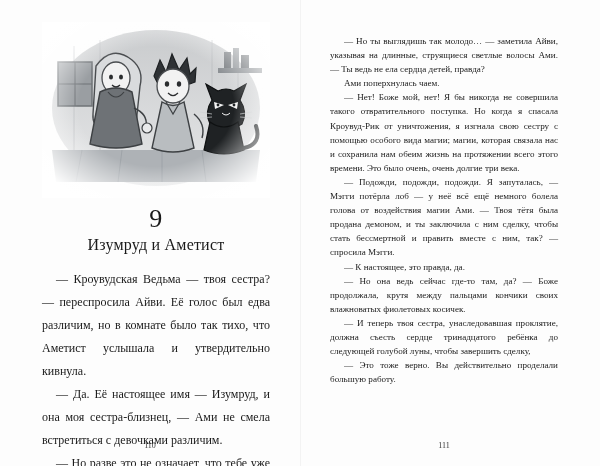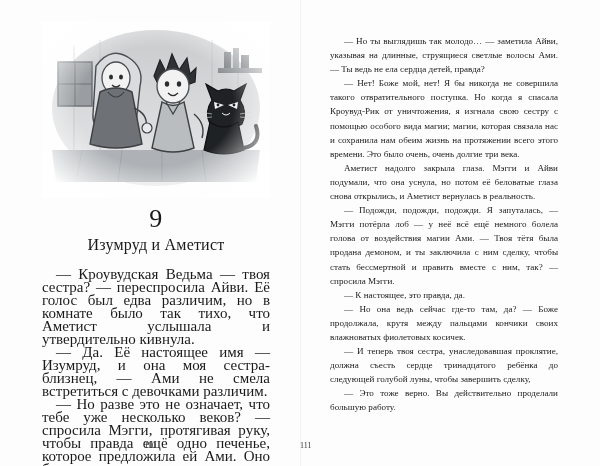--- a/index.html
+++ b/index.html
@@ -53,36 +53,36 @@
     text-align: center;
     font-size: 16px;
     margin: 0 0 14px 0;
     letter-spacing: 0.2px;
   }
   
   .body-text p {
     margin: 0;
     text-indent: 14px;
     text-align: justify;
-    font-size: 15px;
-    line-height: 13px;
+    font-size: 12px;
+    line-height: 23px;
     hyphens: auto;
   }
   .page-right .body-text p {
     font-size: 9.1px;
     line-height: 14.1px;
   }
   .folio {
     position: absolute;
     bottom: 16px;
     font-size: 8px;
     color: #333;
   }
   .folio-left  { left: 0; right: 0; text-align: center; }
-  .folio-right { left: 0; right: 12px; }
+  .folio-right { left: 0; right: 12px; text-align: center; }
   .gutter {
     position: absolute;
     left: 300px; top: 0;
     width: 1px; height: 466px;
     background: linear-gradient(to right, rgba(0,0,0,0.06), rgba(0,0,0,0.02));
   }
 </style>
 </head>
 <body>
 
@@ -198,22 +198,22 @@
     </div>
 
     <div class="folio folio-left">110</div>
   </div>
 
   <div class="gutter"></div>
 
   <div class="page page-right">
     <div class="body-text">
       <p>— Но ты выглядишь так молодо… — заметила Айви, указывая на длинные, струящиеся светлые волосы Ами. — Ты ведь не ела сердца детей, правда?</p>
+      <p>Ами поперхнулась чаем.</p>
       <p>— Нет! Боже мой, нет! Я бы никогда не совершила такого отвратительного поступка. Но когда я спасала Кроувуд-Рик от уничтожения, я изгнала свою сестру с помощью особого вида магии; магии, которая связала нас и сохранила нам обеим жизнь на протяжении всего этого времени. Это было очень, очень долгие три века.</p>
-      <p>Аметист надолго закрыла глаза. Мэгги и Айви подумали, что она уснула, но потом её беловатые глаза снова открылись, и Аметист вернулась в реальность.</p>
       <p>— Подожди, подожди, подожди. Я запуталась, — Мэгги потёрла лоб — у неё всё ещё немного болела голова от воздействия магии Ами. — Твоя тётя была продана демоном, и ты заключила с ним сделку, чтобы стать бессмертной и править вместе с ним, так? — спросила Мэгги.</p>
       <p>— К настоящее, это правда, да.</p>
       <p>— Но она ведь сейчас где-то там, да? — Боже продолжала, крутя между пальцами кончики своих влажноватых фиолетовых косичек.</p>
       <p>— И теперь твоя сестра, унаследовавшая проклятие, должна съесть сердце тринадцатого ребёнка до следующей голубой луны, чтобы завершить сделку,</p>
       <p>— Это тоже верно. Вы действительно проделали большую работу.</p>
     </div>
 
     <div class="folio folio-right">111</div>
   </div>
 

